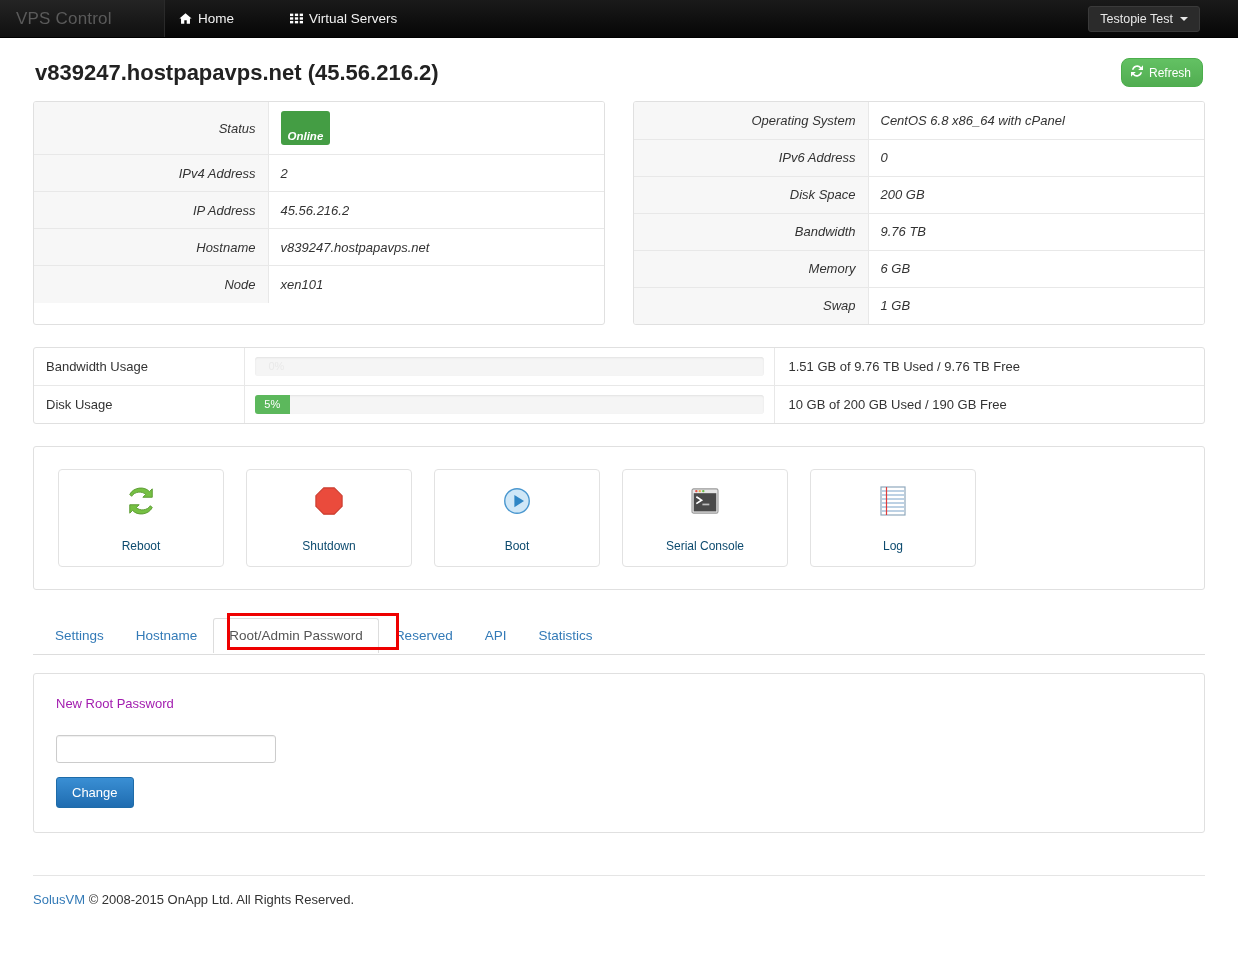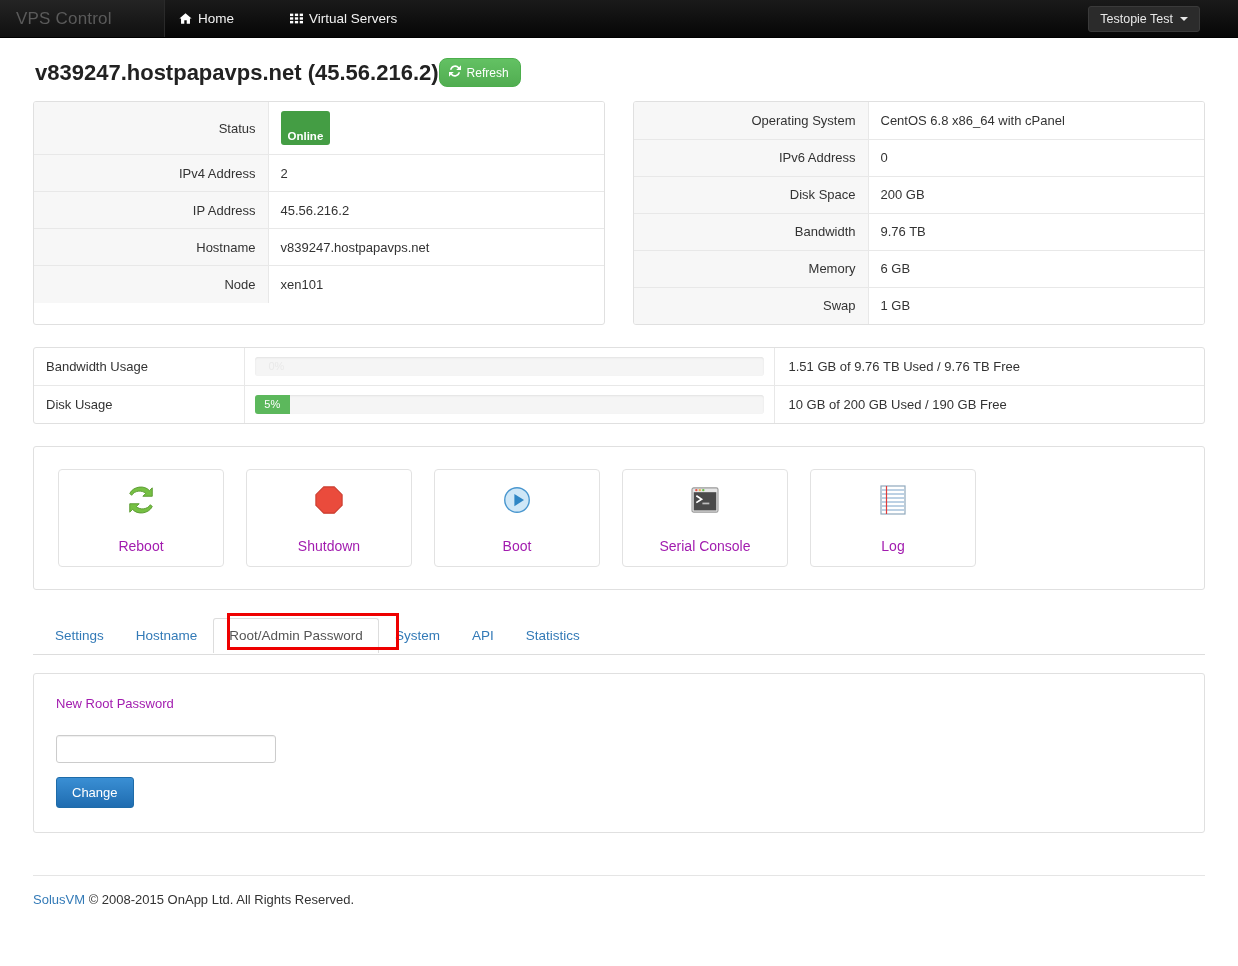--- a/index.html
+++ b/index.html
@@ -69,39 +69,40 @@
     border-right: 4px solid transparent;
     border-top: 4px solid #e8e8e8;
   }
 
   
   .container { width: 1172px; margin: 0 auto; padding-top: 20px; }
 
   .page-head {
     display: flex;
     align-items: center;
+    justify-content: space-between;
     padding: 0 2px 14px 2px;
   }
   .page-title { font-size: 22px; font-weight: bold; color: #222; }
   .btn-refresh {
     display: inline-flex;
     align-items: center;
     gap: 6px;
     background: #5cb85c;
     background: linear-gradient(#63c163, #51ad51);
     border: 1px solid #4cae4c;
     border-radius: 8px;
     color: #fff;
     font-size: 12px;
     padding: 6px 11px 6px 9px;
     cursor: pointer;
   }
 
   
-  .info-row { display: flex; gap: 28px; }
+  .info-row { display: flex; gap: 28px; font-style: italic; }
   .panel {
     border: 1px solid #e0e0e0;
     border-radius: 3px;
     background: #fff;
     overflow: hidden;
   }
   .info-table { width: 100%; border-collapse: collapse; }
   .info-table tr { border-bottom: 1px solid #e8e8e8; }
   .info-table tr:last-child { border-bottom: none; }
   .info-table td { padding: 9px 12px; font-size: 13px; vertical-align: middle; height: 37px; }
@@ -160,21 +161,21 @@
     border: 1px solid #e2e2e2;
     border-radius: 4px;
     background: #fff;
     display: flex;
     flex-direction: column;
     align-items: center;
     justify-content: center;
     gap: 13px;
     cursor: pointer;
   }
-  .action-label { font-size: 14px; color: #a21caf; margin-top: 8px; }
+  .action-label { font-size: 12px; color: #0c4a6e; margin-top: 8px; }
   .action-ico { height: 34px; display: flex; align-items: center; justify-content: center; }
 
   
   .tabs {
     margin-top: 26px;
     display: flex;
     align-items: center;
     border-bottom: 1px solid #dddddd;
     padding-left: 6px;
     position: relative;
@@ -457,21 +458,21 @@
         <span class="action-label">Log</span>
       </div>
 
     </div>
   </div>
 
   <div class="tabs">
     <div class="tab">Settings</div>
     <div class="tab">Hostname</div>
     <div class="tab active">Root/Admin Password</div>
-    <div class="tab">System</div>
+    <div class="tab">Reserved</div>
     <div class="tab">API</div>
     <div class="tab">Statistics</div>
     <div class="tab-highlight"></div>
   </div>
 
   <div class="panel form-panel">
     <div class="form-label">New Root Password</div>
     <input class="text-input" type="text" value="" style="">
     <button class="btn-primary">Change</button>
   </div>

